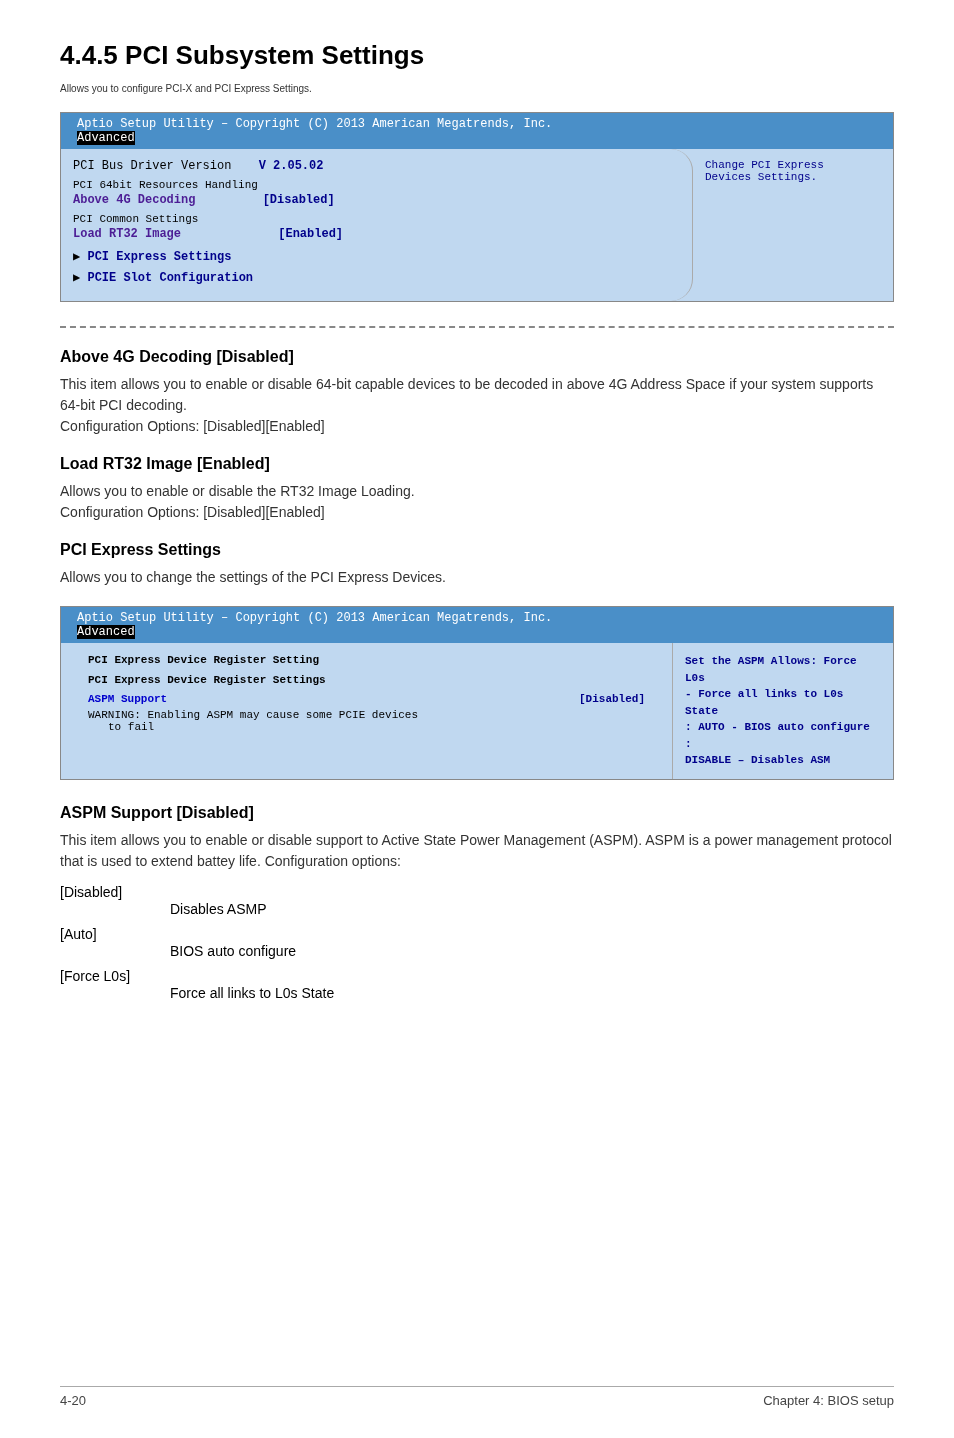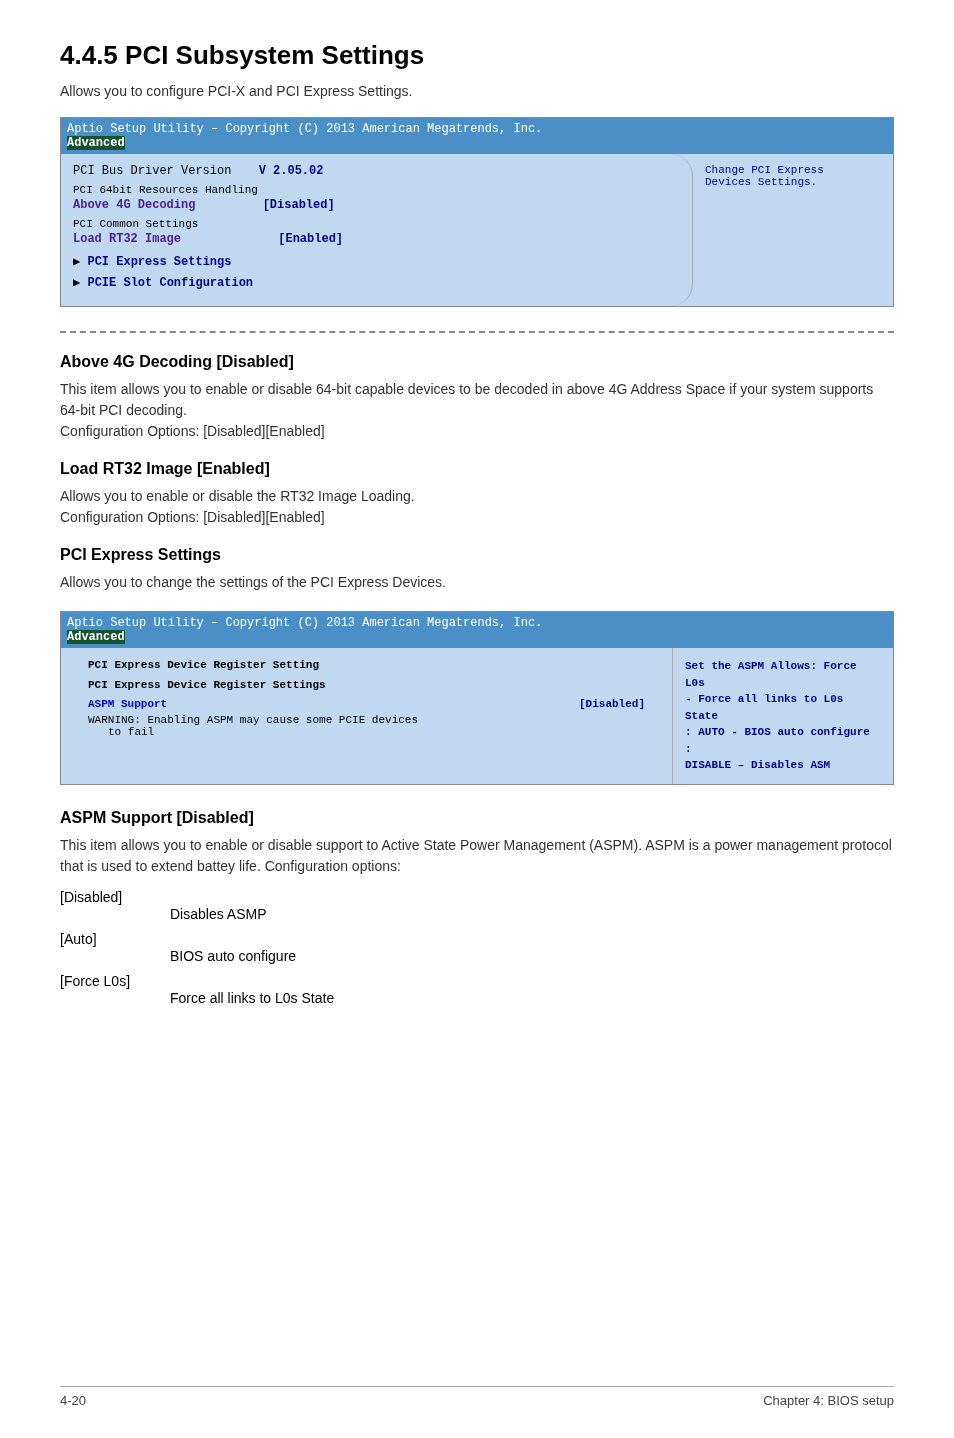--- a/index.html
+++ b/index.html
@@ -14,50 +14,50 @@
     }
 
     .page-title {
       font-size: 26px;
       font-weight: bold;
       color: #000;
       margin-bottom: 12px;
     }
 
     .intro-text {
-      font-size: 14px;
+      font-size: 10px;
       color: #333;
       margin-bottom: 18px;
     }
 
     
     .bios-box {
       border: 1px solid #888;
       margin-bottom: 24px;
       font-family: 'Courier New', Courier, monospace;
       font-size: 12px;
     }
 
     .bios-header {
       background: #4a8fc8;
       color: #fff;
-      padding: 4px 6px;
+      padding: 4px 16px;
       font-size: 12px;
     }
 
     .bios-header .bios-header-title {
       display: block;
       color: #fff;
     }
 
     .bios-header .bios-header-sub {
       display: inline-block;
-      background: #14532d;
+      background: #000000;
       color: #fff;
-      font-weight: bold;
+      font-weight: normal;
     }
 
     .bios-body {
       display: flex;
       background: #c0d8f0;
     }
 
     .bios-left {
       flex: 1;
       padding: 10px 12px;

